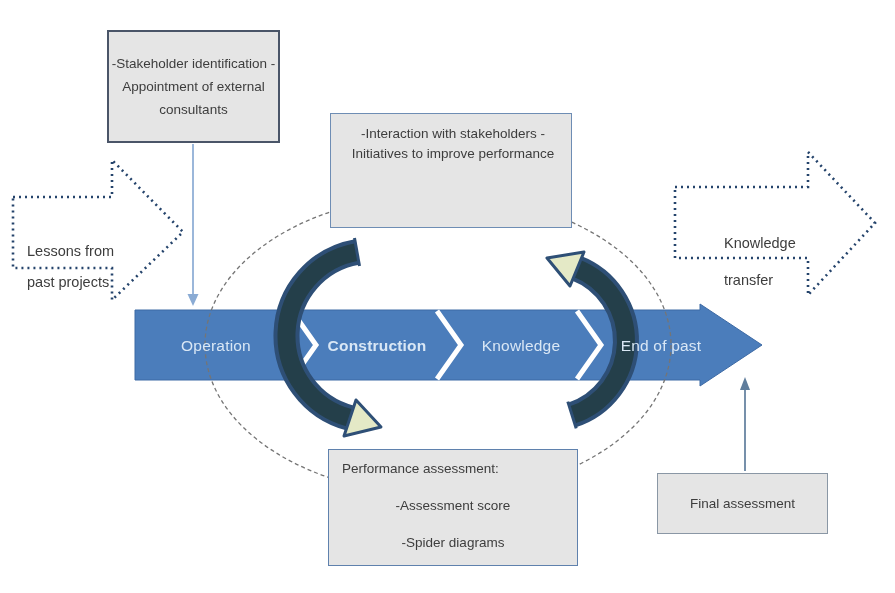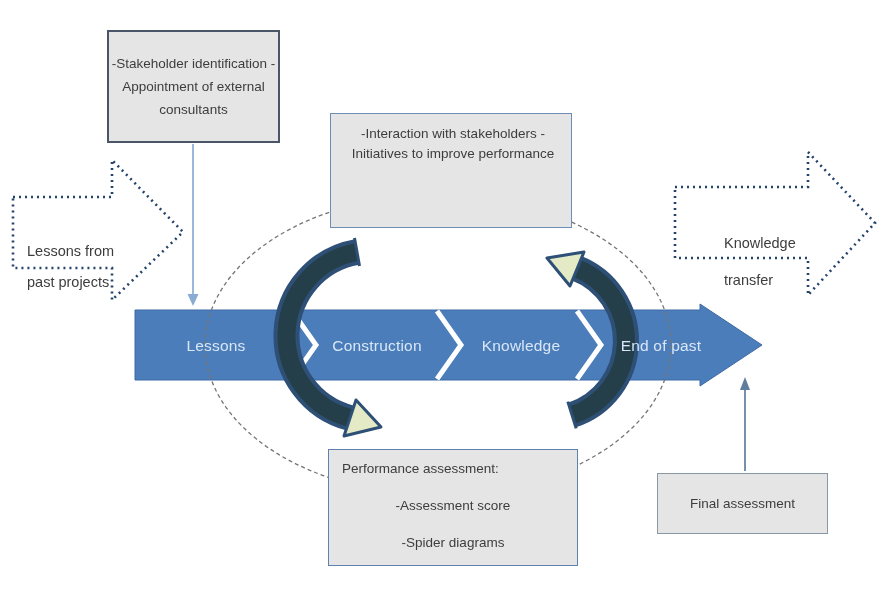--- a/index.html
+++ b/index.html
@@ -81,22 +81,22 @@
       <line x1="193" y1="144" x2="193" y2="296" stroke-width="1.7"></line>
       <polygon points="187.5,294 198.5,294 193,306" stroke="none"></polygon>
     </g>
 
     <g stroke="#5f7d9c" fill="#5f7d9c">
       <line x1="745" y1="471" x2="745" y2="387" stroke-width="1.7"></line>
       <polygon points="740,390 750,390 745,377" stroke="none"></polygon>
     </g>
   </svg>
 
-  <div class="bar-label" style="left:216px;top:346px;">Lessons</div>
-  <div class="bar-label" style="left:377px;top:346px;">Construction</div>
+  <div class="bar-label" style="left:216px;top:346px;">Operation</div>
+  <div class="bar-label" style="left:377px;top:346px;font-weight:bold;">Construction</div>
   <div class="bar-label" style="left:521px;top:346px;">Knowledge</div>
   <div class="bar-label" style="left:661px;top:346px;">End of past</div>
 
   <div class="box box-stakeholder">
     <div>-Stakeholder
 identification
 -Appointment of
 external consultants</div>
   </div>
 

